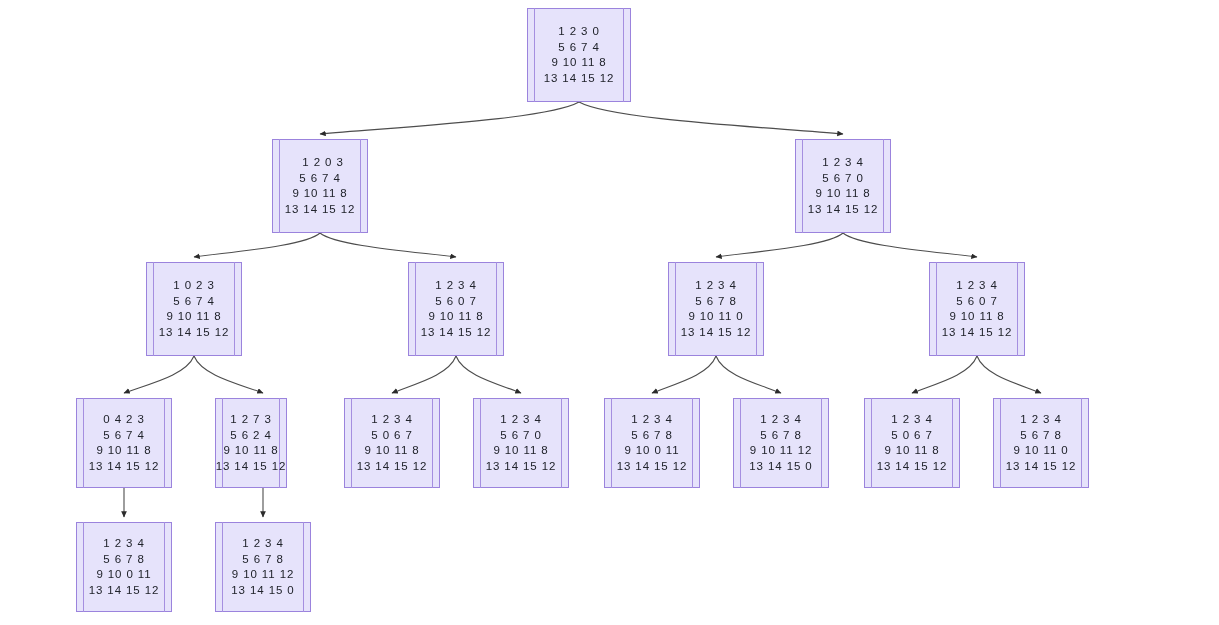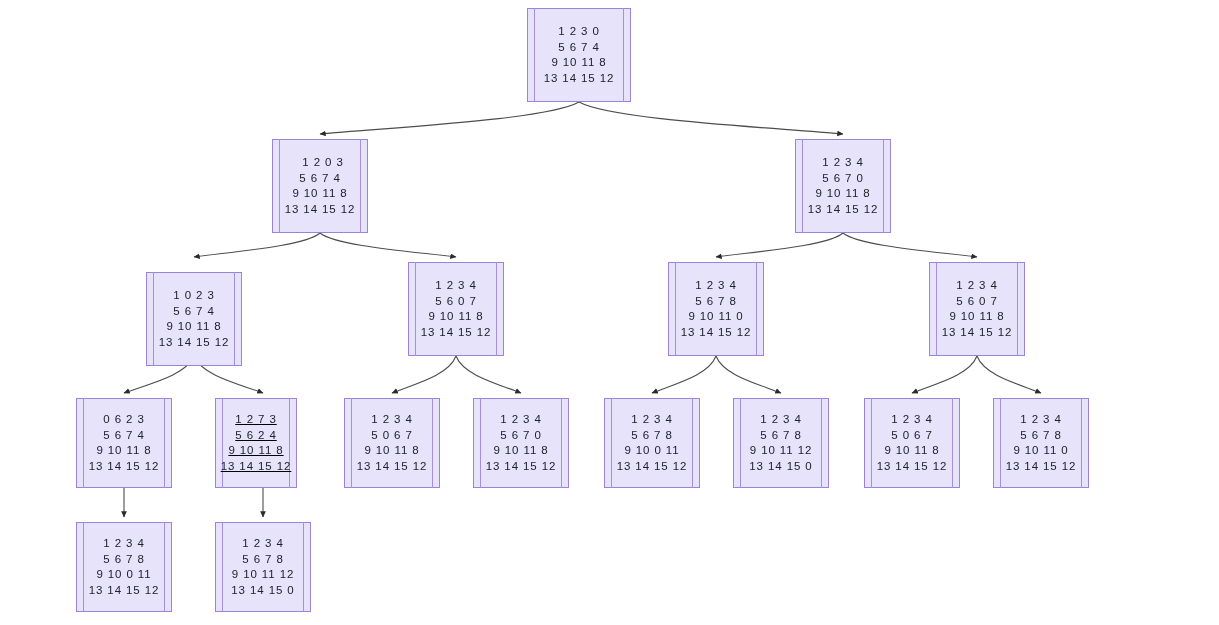--- a/index.html
+++ b/index.html
@@ -87,21 +87,21 @@
         <div class="row" style="color: rgb(32, 35, 43);">5 6 7 4</div>
         <div class="row" style="color: rgb(32, 35, 43);">9 10 11 8</div>
         <div class="row" style="color: rgb(32, 35, 43);">13 14 15 12</div>
       </div>
       <div class="node" style="left: 795px; top: 139px; width: 96px; height: 94px; background: rgb(230, 227, 251); border-color: rgb(155, 131, 221);">
         <div class="row" style="color: rgb(32, 35, 43);">1 2 3 4</div>
         <div class="row" style="color: rgb(32, 35, 43);">5 6 7 0</div>
         <div class="row" style="color: rgb(32, 35, 43);">9 10 11 8</div>
         <div class="row" style="color: rgb(32, 35, 43);">13 14 15 12</div>
       </div>
-      <div class="node" style="left: 146px; top: 272px; width: 96px; height: 94px; background: rgb(230, 227, 251); border-color: rgb(155, 131, 221);">
+      <div class="node" style="left: 146px; top: 262px; width: 96px; height: 94px; background: rgb(230, 227, 251); border-color: rgb(155, 131, 221);">
         <div class="row" style="color: rgb(32, 35, 43);">1 0 2 3</div>
         <div class="row" style="color: rgb(32, 35, 43);">5 6 7 4</div>
         <div class="row" style="color: rgb(32, 35, 43);">9 10 11 8</div>
         <div class="row" style="color: rgb(32, 35, 43);">13 14 15 12</div>
       </div>
       <div class="node" style="left: 408px; top: 262px; width: 96px; height: 94px; background: rgb(230, 227, 251); border-color: rgb(155, 131, 221);">
         <div class="row" style="color: rgb(32, 35, 43);">1 2 3 4</div>
         <div class="row" style="color: rgb(32, 35, 43);">5 6 0 7</div>
         <div class="row" style="color: rgb(32, 35, 43);">9 10 11 8</div>
         <div class="row" style="color: rgb(32, 35, 43);">13 14 15 12</div>
@@ -112,26 +112,26 @@
         <div class="row" style="color: rgb(32, 35, 43);">9 10 11 0</div>
         <div class="row" style="color: rgb(32, 35, 43);">13 14 15 12</div>
       </div>
       <div class="node" style="left: 929px; top: 262px; width: 96px; height: 94px; background: rgb(230, 227, 251); border-color: rgb(155, 131, 221);">
         <div class="row" style="color: rgb(32, 35, 43);">1 2 3 4</div>
         <div class="row" style="color: rgb(32, 35, 43);">5 6 0 7</div>
         <div class="row" style="color: rgb(32, 35, 43);">9 10 11 8</div>
         <div class="row" style="color: rgb(32, 35, 43);">13 14 15 12</div>
       </div>
       <div class="node" style="left: 76px; top: 398px; width: 96px; height: 90px; background: rgb(230, 227, 251); border-color: rgb(155, 131, 221);">
-        <div class="row" style="color: rgb(32, 35, 43);">0 6 2 3</div>
+        <div class="row" style="color: rgb(32, 35, 43);">0 4 2 3</div>
         <div class="row" style="color: rgb(32, 35, 43);">5 6 7 4</div>
         <div class="row" style="color: rgb(32, 35, 43);">9 10 11 8</div>
         <div class="row" style="color: rgb(32, 35, 43);">13 14 15 12</div>
       </div>
-      <div class="node" style="left: 215px; top: 398px; width: 82px; height: 90px; background: rgb(230, 227, 251); border-color: rgb(155, 131, 221); text-decoration: underline;">
+      <div class="node" style="left: 215px; top: 398px; width: 72px; height: 90px; background: rgb(230, 227, 251); border-color: rgb(155, 131, 221);">
         <div class="row" style="color: rgb(32, 35, 43);">1 2 7 3</div>
         <div class="row" style="color: rgb(32, 35, 43);">5 6 2 4</div>
         <div class="row" style="color: rgb(32, 35, 43);">9 10 11 8</div>
         <div class="row" style="color: rgb(32, 35, 43);">13 14 15 12</div>
       </div>
       <div class="node" style="left: 344px; top: 398px; width: 96px; height: 90px; background: rgb(230, 227, 251); border-color: rgb(155, 131, 221);">
         <div class="row" style="color: rgb(32, 35, 43);">1 2 3 4</div>
         <div class="row" style="color: rgb(32, 35, 43);">5 0 6 7</div>
         <div class="row" style="color: rgb(32, 35, 43);">9 10 11 8</div>
         <div class="row" style="color: rgb(32, 35, 43);">13 14 15 12</div>

